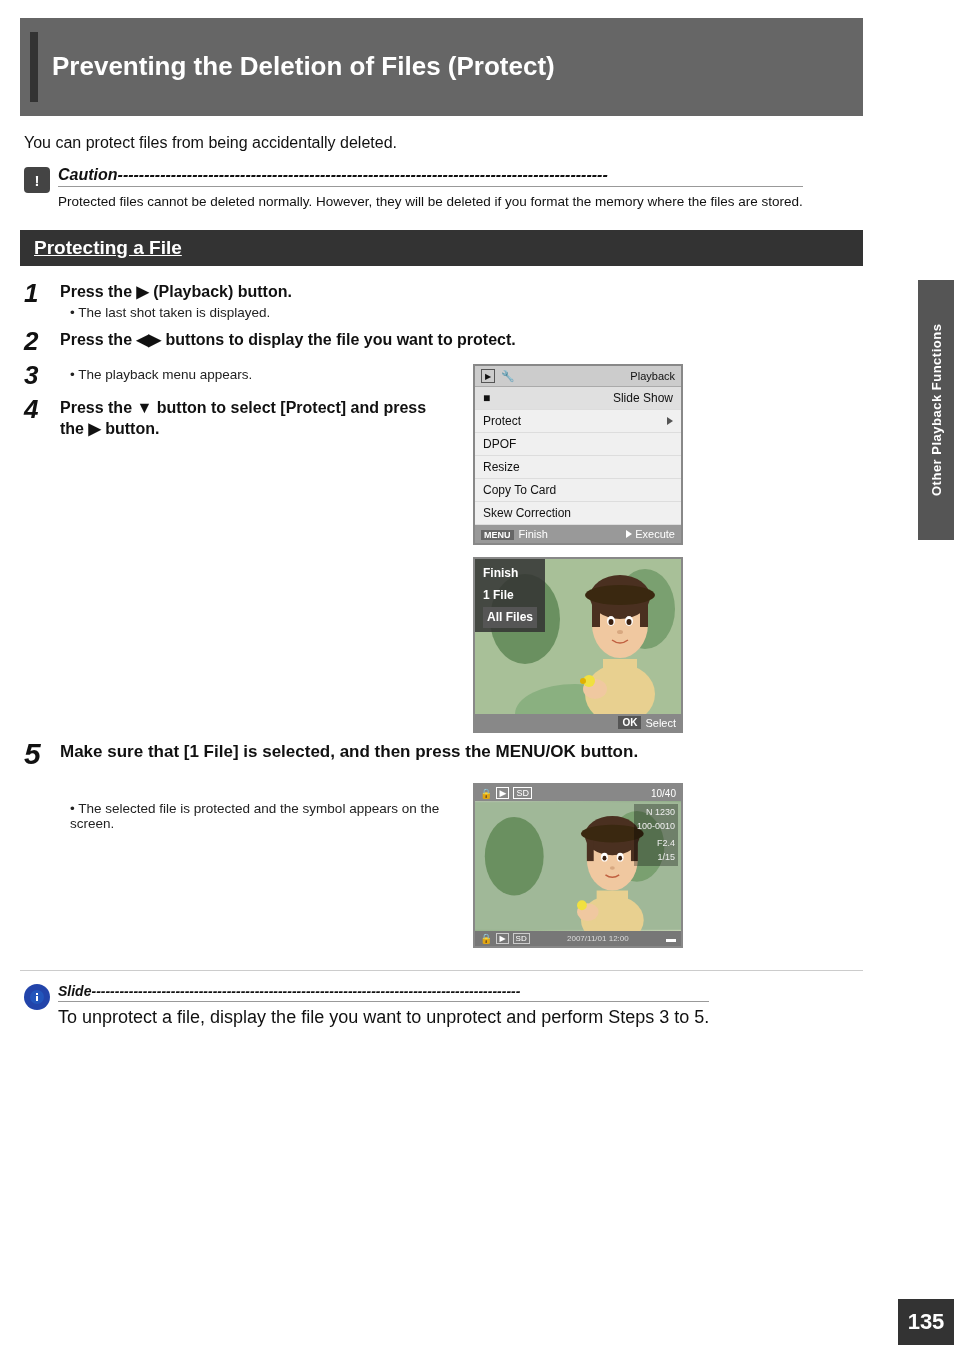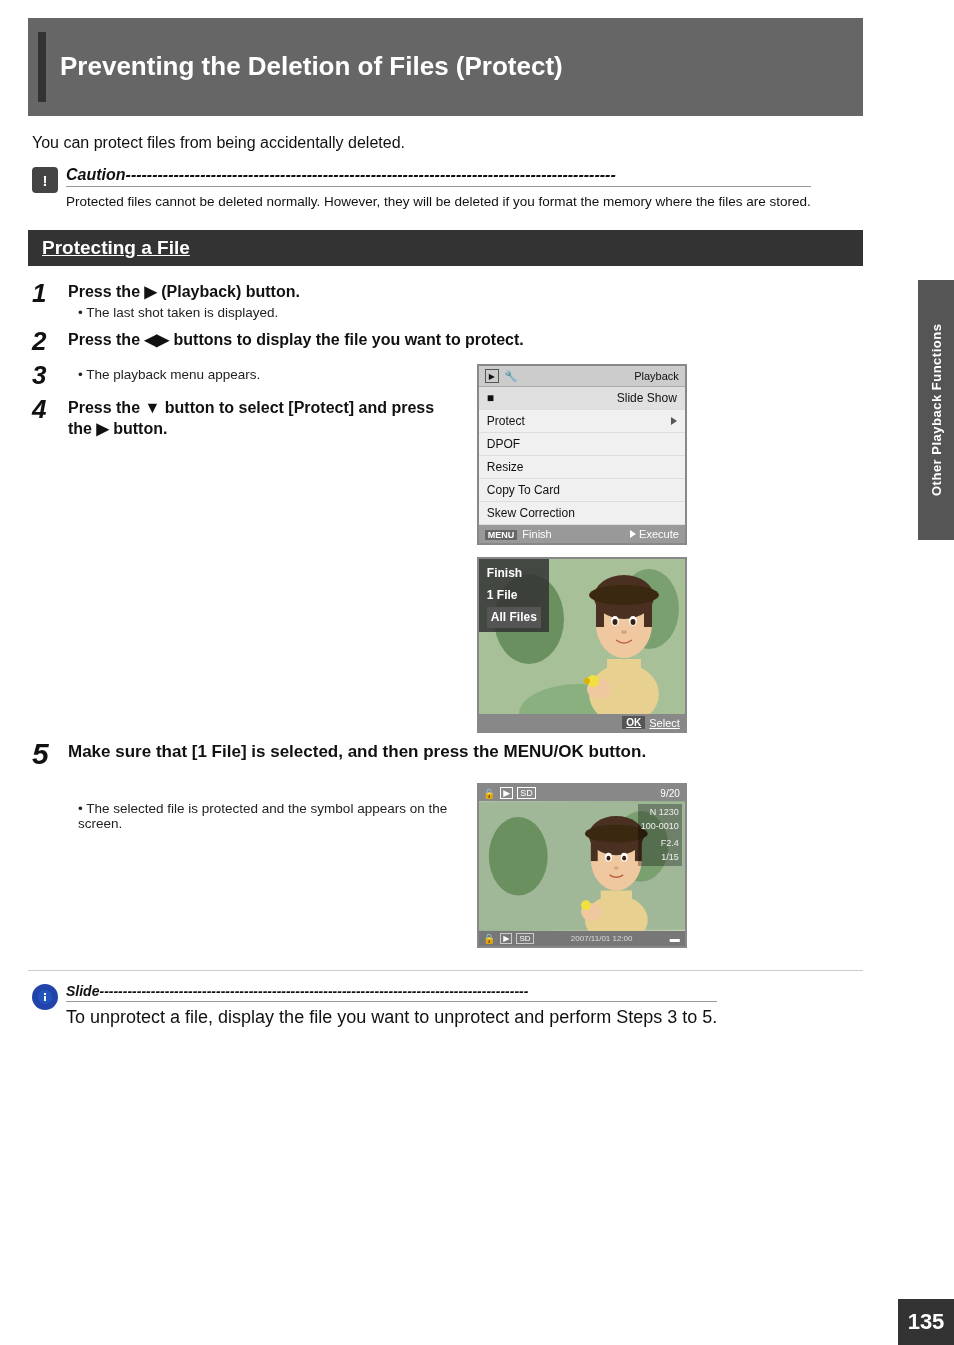--- a/index.html
+++ b/index.html
@@ -53,21 +53,21 @@
       color: #fff;
       font-size: 22px;
       font-weight: bold;
       display: flex;
       align-items: center;
       justify-content: center;
     }
 
     
     .content {
-      padding: 18px 55px 20px 28px;
+      padding: 18px 55px 20px 20px;
       max-width: 918px;
     }
 
     
     .title-block {
       background: #666;
       color: #fff;
       padding: 14px 18px 14px 10px;
       margin-bottom: 18px;
       display: flex;
@@ -281,21 +281,20 @@
     }
     .portrait-bottom-bar {
       background: #888;
       display: flex;
       justify-content: flex-end;
       padding: 2px 5px;
       font-size: 11px;
       color: #fff;
       align-items: center;
       gap: 4px;
-      text-decoration: underline;
     }
     .ok-box {
       background: #555;
       color: #fff;
       font-size: 10px;
       padding: 1px 4px;
       font-weight: bold;
     }
 
     
@@ -568,21 +567,21 @@
         </div>
         <div style="flex:1;">
 
           <div class="camera-screen-protect">
             <div class="protect-top-bar">
               <div class="protect-top-icons">
                 <span>🔒</span>
                 <span style="border:1px solid #fff;padding:0 2px;font-size:9px;">▶</span>
                 <span style="border:1px solid #fff;padding:0 2px;font-size:9px;">SD</span>
               </div>
-              <span>9/20</span>
+              <span>10/40</span>
             </div>
             <div style="position:relative;height:130px;background:linear-gradient(160deg,#b0c0a8 0%,#88a880 50%,#c0d0b0 100%);">
 
               <svg width="100%" height="130" viewBox="0 0 210 130" style="position:absolute;top:0;left:0;">
                 <rect width="210" height="130" fill="#a0b898"></rect>
                 <ellipse cx="40" cy="55" rx="30" ry="40" fill="#6a9060"></ellipse>
                 <ellipse cx="165" cy="45" rx="28" ry="36" fill="#7aA070"></ellipse>
                 <ellipse cx="140" cy="58" rx="26" ry="32" fill="#f0c8a0"></ellipse>
                 <ellipse cx="140" cy="34" rx="28" ry="20" fill="#4a3020"></ellipse>
                 <rect x="114" y="34" width="7" height="26" fill="#4a3020"></rect>

